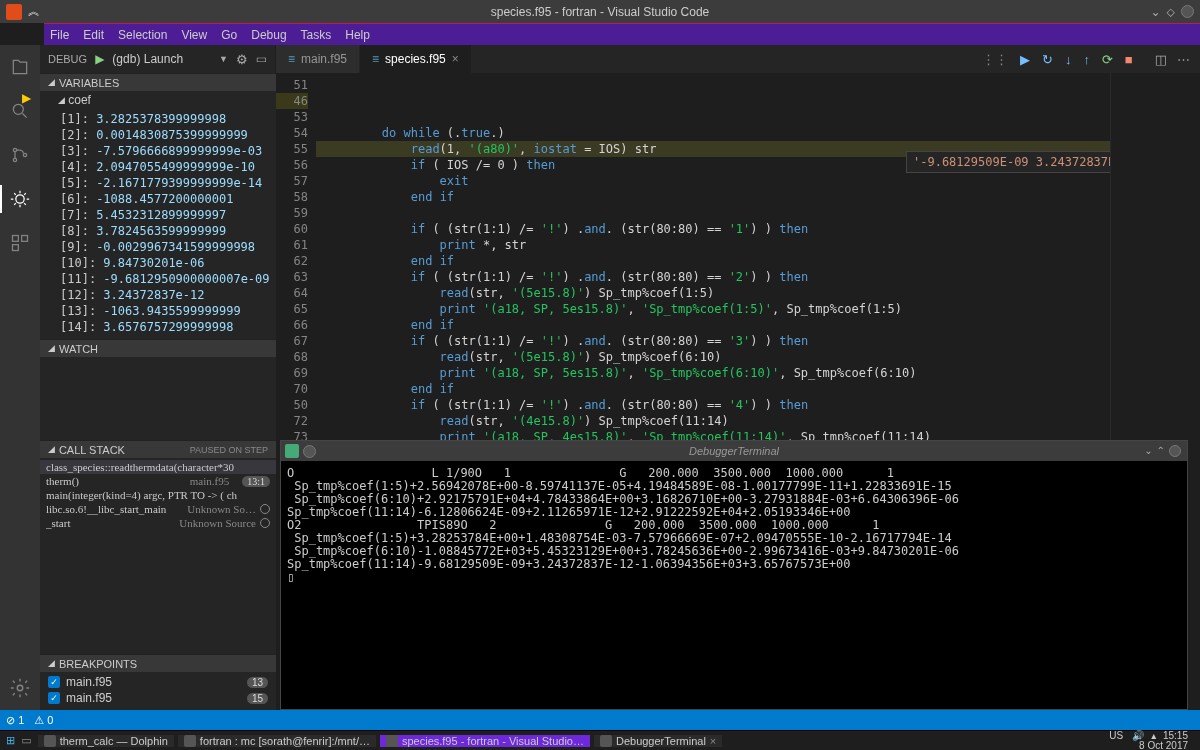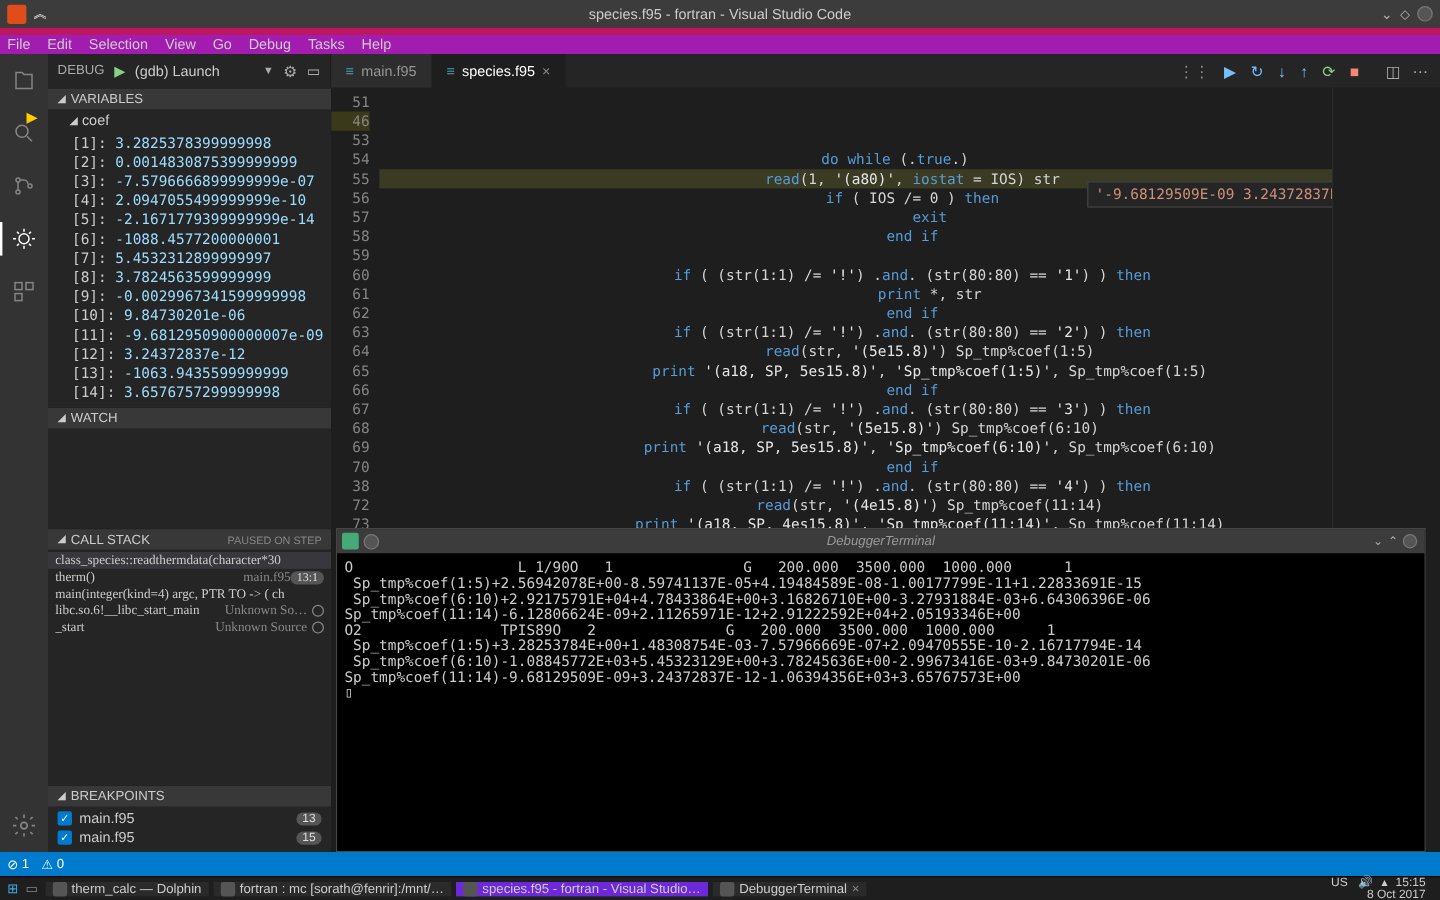--- a/index.html
+++ b/index.html
@@ -3,40 +3,40 @@
 <meta charset="utf-8">
 <style>
 * { box-sizing: border-box; margin: 0; padding: 0; }
 body { font-family: "Segoe UI", sans-serif; font-size: 13px; background: #1e1e1e; color: #d4d4d4; overflow: hidden; width: 1200px; height: 750px; }
 .titlebar { height: 23px; background: #3c3c3c; display: flex; align-items: center; color: #ccc; font-size: 12px; position: relative; }
 .titlebar .t-icon { margin-left: 6px; width: 16px; height: 16px; background: #e04c1a; border-radius: 2px; }
 .titlebar .t-chev { margin-left: 6px; color: #ddd; }
 .titlebar .t-title { position: absolute; left: 50%; transform: translateX(-50%); }
 .titlebar .t-right { margin-left: auto; margin-right: 6px; display: flex; gap: 6px; }
 .circ { width: 13px; height: 13px; border-radius: 50%; background: #555; border:1px solid #777; }
-.menubar { height: 22px; background: #a21caf; display: flex; align-items: center; padding: 0 6px; gap: 14px; color: #ccc; font-size: 12px; border-top:6px solid #be185d; }
+.menubar { height: 22px; background: #4c1d95; display: flex; align-items: center; padding: 0 6px; gap: 14px; color: #ccc; font-size: 12px; border-top:1px solid #be185d;margin-left:44px; }
 .menubar span { cursor: default; }
 .main { display: flex; height: 665px; }
 .activitybar { width: 40px; background: #333; display: flex; flex-direction: column; align-items: center; padding-top: 10px; gap: 20px; }
 .activitybar .ai { width: 24px; height: 24px; color: #858585; display:flex; align-items:center; justify-content:center; position:relative;}
 .activitybar .ai.active { color: #fff; }
 .activitybar .ai.active::before { content:""; position:absolute; left:-8px; top:-2px; bottom:-2px; width:2px; background:#fff; }
 .activitybar .bottom { margin-top:auto; margin-bottom:10px; }
 .sidebar { width: 236px; background: #252526; display: flex; flex-direction: column; color:#ccc; font-size:12px; }
 .panel-h { background:#383838; height:18px; display:flex; align-items:center; padding:0 8px; font-size:11px; border-top:1px solid #222; }
 .panel-h .tw { margin-right:4px; font-size:9px; }
 .vars { padding:2px 0 4px 20px; }
 .vitem { padding:1px 0; font-family: "Consolas", monospace; font-size:12px; white-space:nowrap;}
 .vitem .k { color:#ccc; }
 .vitem .v { color:#9cdcfe; }
 .callstack { padding:2px 0 4px 0;font-family:Liberation Serif, serif; }
 .csrow { display:flex; align-items:center; padding:1px 6px; font-size:11px; white-space:nowrap; overflow:hidden;}
 .csrow .fn { flex:1; overflow:hidden; text-overflow:ellipsis; color:#ccc; }
 .csrow .src { color:#888; margin-left:4px;}
-.csrow .badge { background:#555; border-radius:7px; padding:0 5px; font-size:10px; color:#ddd; margin-left:0; min-width:14px; text-align:center;}
+.csrow .badge { background:#555; border-radius:7px; padding:0 5px; font-size:10px; color:#ddd; margin-left:13px; min-width:14px; text-align:center;}
 .csrow .circ2 { width:10px;height:10px;border-radius:50%;border:1px solid #888;margin-left:4px;}
 .bps { padding:2px 0 4px 6px; }
 .bprow { display:flex; align-items:center; padding:1px 2px; gap:6px; }
 .chk { width:12px; height:12px; background:#007acc; border-radius:2px; display:inline-flex; align-items:center; justify-content:center; color:#fff; font-size:9px;}
 .bprow .badge { background:#555; border-radius:7px; padding:0 5px; font-size:10px; color:#ddd; margin-left:auto; margin-right:6px;}
 .editor-area { flex:1; display:flex; flex-direction:column; background:#1e1e1e; position:relative; }
 .top-row { display:flex; height:28px; background:#252526; align-items:stretch; }
 .debug-drop { display:flex; align-items:center; gap:8px; padding:0 8px; background:#252526; border-right:1px solid #1e1e1e; min-width:236px;}
 .debug-drop .lbl { font-size:11px; color:#aaa;}
 .debug-drop .play { color:#89d185; font-size:12px;}
@@ -46,34 +46,34 @@
 .tab { display:flex; align-items:center; gap:6px; padding:0 12px; font-size:12px; color:#969696; background:#2d2d2d; border-right:1px solid #252526;}
 .tab.active { background:#1e1e1e; color:#fff;}
 .tab .x { color:#888; }
 .debug-toolbar { margin-left:auto; display:flex; align-items:center; gap:12px; padding:0 12px;}
 .editor-actions { display:flex; align-items:center; gap:10px; padding:0 10px; color:#aaa;}
 .code-area { flex:1; display:flex; overflow:hidden; position:relative;}
 .gutter { width:40px; background:#1e1e1e; color:#858585; font-family:Consolas,monospace; font-size:12px; text-align:right; padding:4px 8px 0 0; line-height:16px;}
 .gutter .ln { height:16px; }
 .gutter .ln.cur { background:#3a3a1a; }
 .code { flex:1; font-family:Consolas,monospace; font-size:12px; padding-top:4px; line-height:16px; white-space:pre; position:relative; overflow:hidden;}
-.cline { height:16px; padding-left:8px;text-align:center; }
+.cline { height:16px; padding-left:8px; }
 .cline.hl { background: #3b3b24; }
 .hover-pop { position:absolute; left:590px; top:78px; background:#252526; border:1px solid #454545; padding:2px 6px; font-family:Consolas,monospace; font-size:12px; color:#ce9178; white-space:nowrap; z-index:10;}
 .minimap { width:90px; background:#1e1e1e; border-left:1px solid #2a2a2a; }
 .term-overlay { position:absolute; left:280px; top:440px; right:12px; height:270px; background:#1e1e1e; border:1px solid #454545; z-index:20; display:flex; flex-direction:column;}
 .term-tbar { height:20px; background:#3c3c3c; position:relative; display:flex; align-items:center;}
 .term-tbar .ic { margin-left:4px; width:14px;height:14px;background:#4a7; border-radius:2px;}
 .term-tbar .xc { width:13px;height:13px;border-radius:50%;background:#555;margin-left:4px;border:1px solid #777;}
 .term-tbar .title { position:absolute; left:50%; transform:translateX(-50%); font-style:italic; color:#999; font-size:11px;}
 .term-tbar .r { margin-left:auto; margin-right:6px; display:flex; gap:4px;}
 .term-tbar .rc { width:12px;height:12px;border-radius:50%;background:#555;border:1px solid #777;}
 .term-body { flex:1; background:#000; color:#ccc; font-family:Consolas,monospace; font-size:12px; padding:6px; white-space:pre; overflow:hidden; line-height:13px;}
 
-.kw { color:#569cd6;} .str{color:#e5e5e5;} .fn{color:#dcdcaa;}
+.kw { color:#569cd6;} .str{color:#22c55e;} .fn{color:#dcdcaa;}
 .statusbar { height:20px; background:#007acc; color:#fff; display:flex; align-items:center; font-size:11px; padding:0 6px; gap:10px;}
 .statusbar .warn { display:flex; align-items:center; gap:3px;}
 .taskbar { height:20px; background:#1e1e1e; display:flex; align-items:center; font-size:11px; color:#ccc; border-top:1px solid #000; padding:0 6px; gap:6px;}
 .taskbar .titem { display:flex; align-items:center; gap:4px; padding:0 6px; height:100%; background:#2a2a2a;}
 .taskbar .titem.active { background:#6d28d9;}
 .taskbar .tic { width:12px;height:12px;background:#555;border-radius:2px;}
 .taskbar .clock { margin-left:auto; text-align:right; line-height:10px; font-size:10px; padding:0 6px;}
 .arrow-mark { color:#ffcc00; position:absolute;}
 .tw { display:inline-block; transform: translateY(-1px);}
 </style>
@@ -159,21 +159,21 @@
         <span class="tw">◢</span>
         <span>VARIABLES</span>
       </div>
     <div style="padding:2px 0 2px 18px; position:relative;">
       <span class="arrow-mark" style="left:-18px; top:0;">▶</span>
       <span class="tw" style="font-size:9px;">◢</span> <span>coef</span>
     </div>
     <div class="vars" id="vars">
         <div class="vitem"><span class="k">[1]: </span><span class="v">3.2825378399999998</span></div>
         <div class="vitem"><span class="k">[2]: </span><span class="v">0.0014830875399999999</span></div>
-        <div class="vitem"><span class="k">[3]: </span><span class="v">-7.5796666899999999e-07</span></div>
+        <div class="vitem"><span class="k">[3]: </span><span class="v">-7.5796666899999999e-03</span></div>
         <div class="vitem"><span class="k">[4]: </span><span class="v">2.0947055499999999e-10</span></div>
         <div class="vitem"><span class="k">[5]: </span><span class="v">-2.1671779399999999e-14</span></div>
         <div class="vitem"><span class="k">[6]: </span><span class="v">-1088.4577200000001</span></div>
         <div class="vitem"><span class="k">[7]: </span><span class="v">5.4532312899999997</span></div>
         <div class="vitem"><span class="k">[8]: </span><span class="v">3.7824563599999999</span></div>
         <div class="vitem"><span class="k">[9]: </span><span class="v">-0.0029967341599999998</span></div>
         <div class="vitem"><span class="k">[10]: </span><span class="v">9.84730201e-06</span></div>
         <div class="vitem"><span class="k">[11]: </span><span class="v">-9.6812950900000007e-09</span></div>
         <div class="vitem"><span class="k">[12]: </span><span class="v">3.24372837e-12</span></div>
         <div class="vitem"><span class="k">[13]: </span><span class="v">-1063.9435599999999</span></div>
@@ -277,21 +277,21 @@
           <div class="ln">61</div>
           <div class="ln">62</div>
           <div class="ln">63</div>
           <div class="ln">64</div>
           <div class="ln">65</div>
           <div class="ln">66</div>
           <div class="ln">67</div>
           <div class="ln">68</div>
           <div class="ln">69</div>
           <div class="ln">70</div>
-          <div class="ln">38</div>
+          <div class="ln">50</div>
           <div class="ln">72</div>
           <div class="ln">73</div>
           <div class="ln">74</div>
           <div class="ln">75</div>
           <div class="ln">76</div>
           <div class="ln">77</div>
           <div class="ln">78</div>
         </div>
       <div class="code" id="code">
         <div class="hover-pop">'-9.68129509E-09 3.24372837E-12-1.06394356E+03 3.65767573E+00', ' ' &lt;repeats 19 times&gt;, '4'</div>

